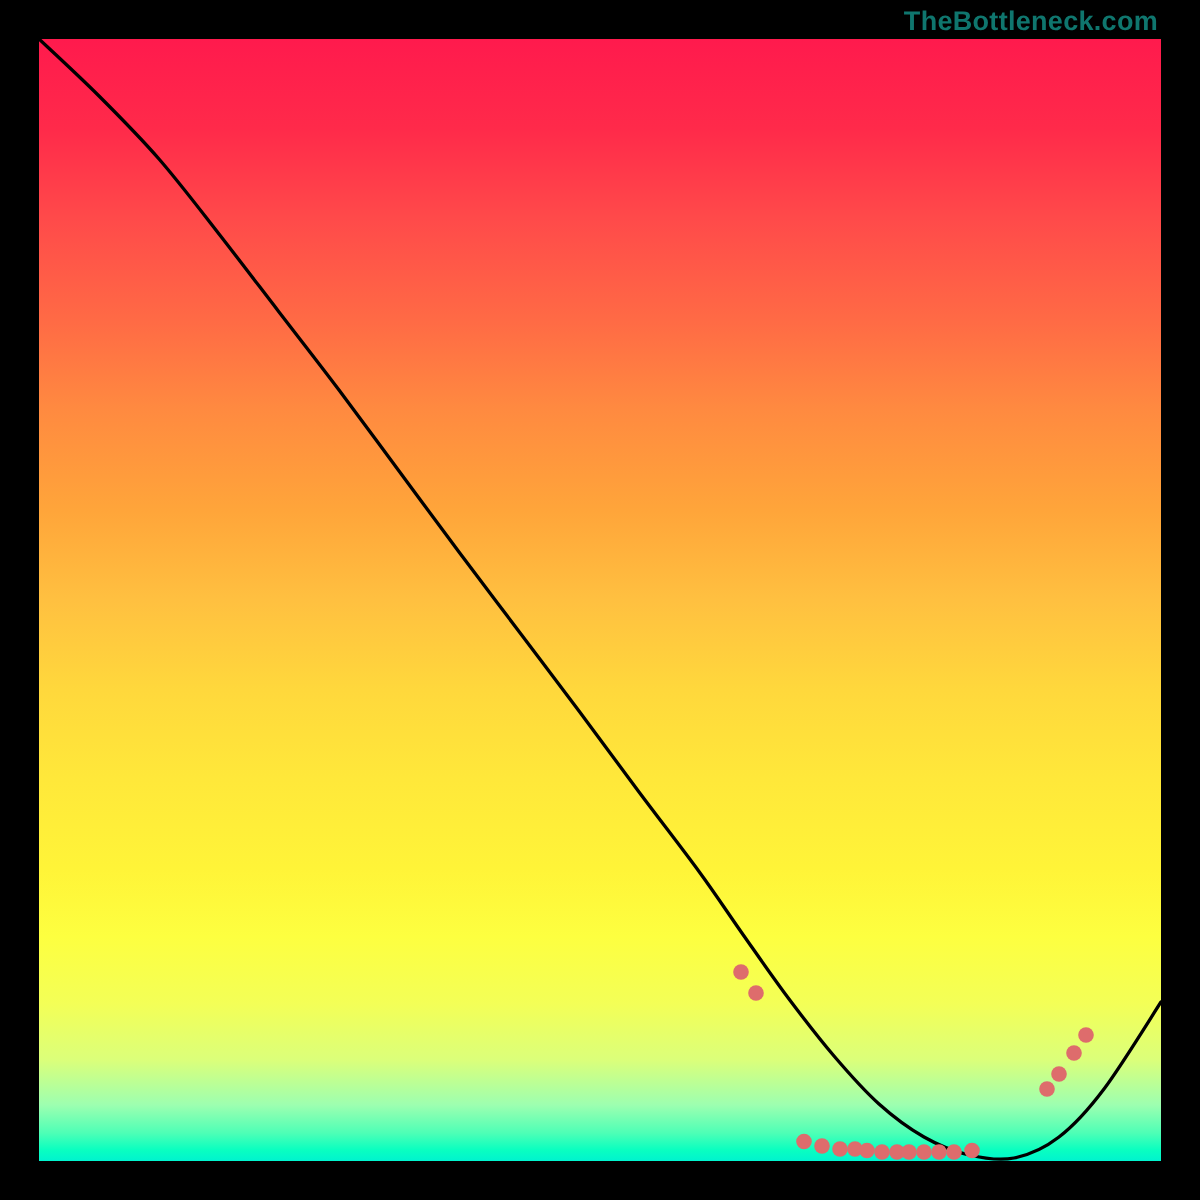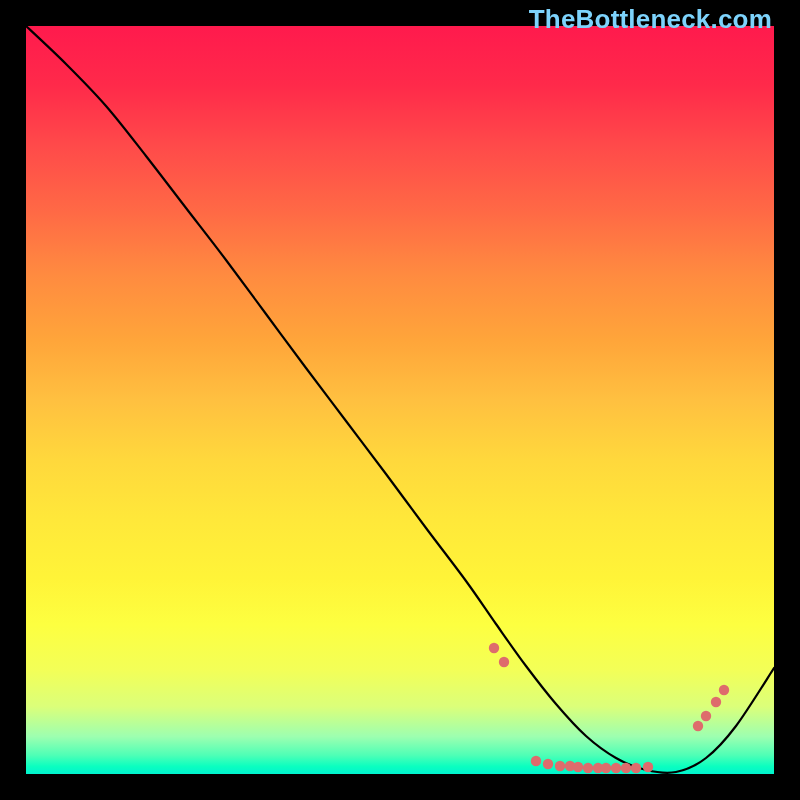--- a/index.html
+++ b/index.html
@@ -34,23 +34,23 @@
       #4effb6 97.5%,
       #0affc0 99%,
       #00f3cf 100%
     );
   }
   .watermark {
     position: absolute;
     top: 4px;
     right: 28px;
     font-family: Arial, Helvetica, sans-serif;
-    font-size: 26px;
+    font-size: 18px;
     font-weight: 600;
-    color: #7dd3fc;
+    color: #0f766e;
     letter-spacing: 0.2px;
   }
   .curve-layer {
     position: absolute;
     left: 0;
     top: 0;
     width: 748px;
     height: 748px;
     pointer-events: none;
   }

